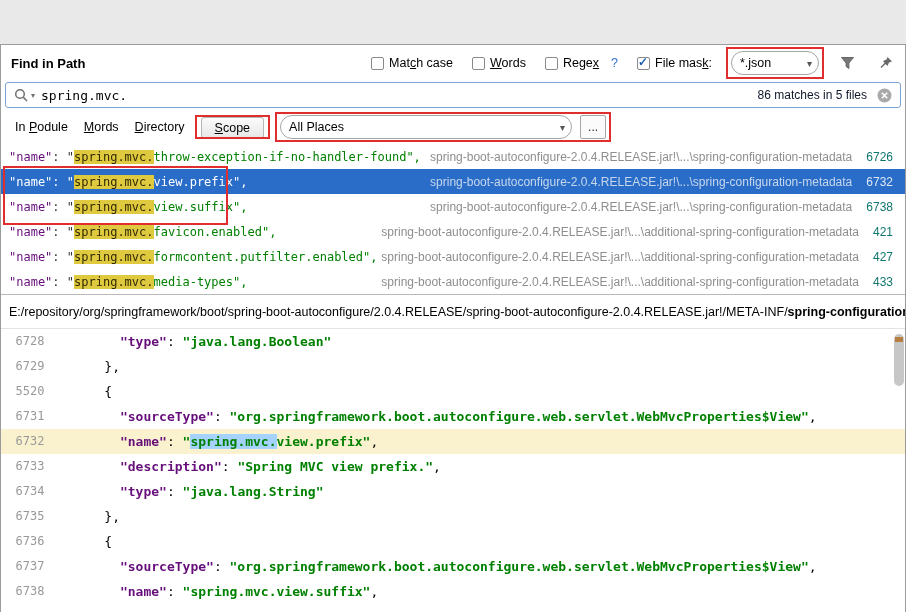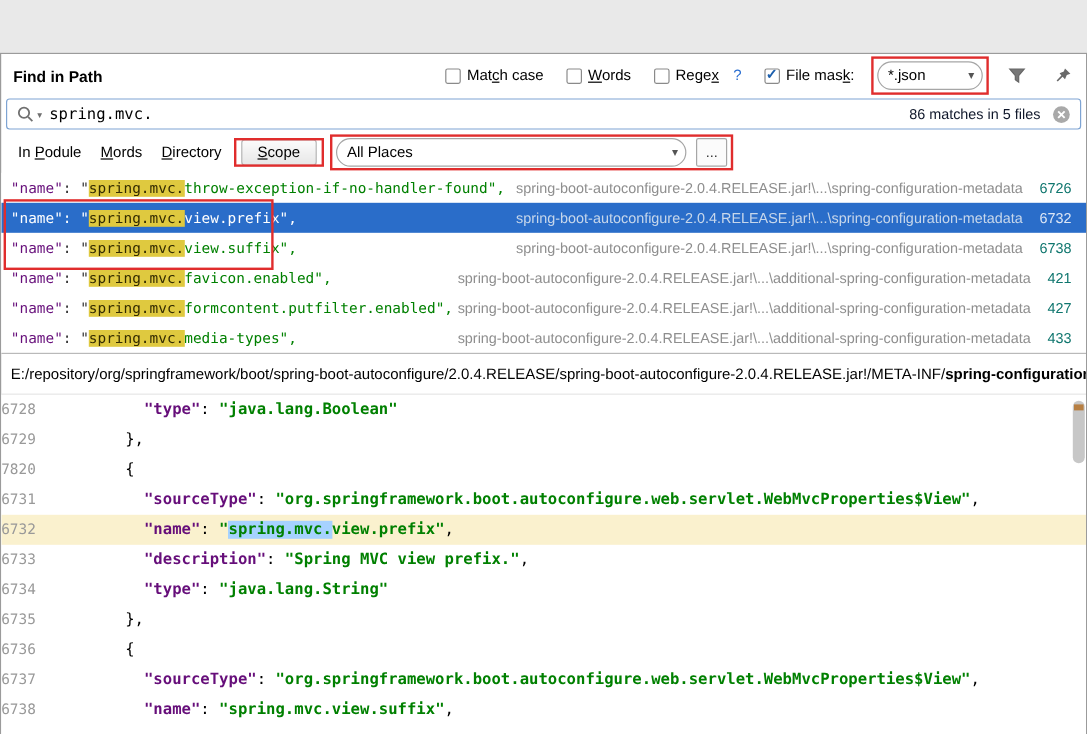--- a/index.html
+++ b/index.html
@@ -57,21 +57,21 @@
   .anno-results{left:2px;top:121px;width:221px;height:55px;}
 
   
   .pvhdr{position:absolute;left:0;right:0;top:250px;height:34px;border-bottom:1px solid #e3e3e3;display:flex;align-items:center;padding:0 8px;font-size:12.5px;color:#000;white-space:nowrap;overflow:hidden;box-sizing:border-box;}
   .pvhdr b{font-weight:bold;}
 
   
   .editor{position:absolute;left:0;right:0;top:284px;bottom:30px;overflow:hidden;background:#fff;}
   .eline{display:flex;height:25px;line-height:25px;white-space:pre;font-family:"DejaVu Sans Mono",monospace;font-size:13px;}
   .eline.ehl{background:#faf1ce;}
-  .lnum{width:72px;flex:none;text-align:left;padding-right:14px;color:#999;font-size:12px;box-sizing:border-box;}
+  .lnum{width:72px;flex:none;text-align:center;padding-right:14px;color:#999;font-size:12px;box-sizing:border-box;}
   .ecode{white-space:pre;}
   .ck{color:#660e7a;font-weight:bold;}
   .cs{color:#008000;font-weight:bold;}
   .cp{color:#000;}
   .csel{background:#a6d2ff;color:#008000;font-weight:bold;}
   .vthumb{position:absolute;right:1px;top:289px;width:10px;height:52px;background:rgba(80,80,80,0.32);border-radius:5px;z-index:3;}
   .stripe-mark{position:absolute;right:2px;top:292px;width:8px;height:5px;background:#e8953c;z-index:2;}
 
   
   .footer{position:absolute;left:0;right:0;bottom:0;height:30px;background:#f2f2f2;border-top:1px solid #d5d5d5;box-sizing:border-box;}
@@ -207,21 +207,21 @@
   <div class="anno anno-results"></div>
 
   <div class="pvhdr">
     <span>E:/repository/org/springframework/boot/spring-boot-autoconfigure/2.0.4.RELEASE/spring-boot-autoconfigure-2.0.4.RELEASE.jar!/META-INF/</span>
       <b>spring-configuration-metadata</b>
   </div>
 
   <div class="editor" id="editor-lines">
       <div class="eline"><span class="lnum">6728</span><span class="ecode"><span class="cw">      </span><span class="ck">"type"</span><span class="cp">: </span><span class="cs">"java.lang.Boolean"</span></span></div>
       <div class="eline"><span class="lnum">6729</span><span class="ecode"><span class="cw">    </span><span class="cp">},</span></span></div>
-      <div class="eline"><span class="lnum">7820</span><span class="ecode"><span class="cw">    </span><span class="cp">{</span></span></div>
+      <div class="eline"><span class="lnum">5520</span><span class="ecode"><span class="cw">    </span><span class="cp">{</span></span></div>
       <div class="eline"><span class="lnum">6731</span><span class="ecode"><span class="cw">      </span><span class="ck">"sourceType"</span><span class="cp">: </span><span class="cs">"org.springframework.boot.autoconfigure.web.servlet.WebMvcProperties$View"</span><span class="cp">,</span></span></div>
       <div class="eline ehl"><span class="lnum">6732</span><span class="ecode"><span class="cw">      </span><span class="ck">"name"</span><span class="cp">: </span><span class="cs">"</span><span class="csel">spring.mvc.</span><span class="cs">view.prefix"</span><span class="cp">,</span></span></div>
       <div class="eline"><span class="lnum">6733</span><span class="ecode"><span class="cw">      </span><span class="ck">"description"</span><span class="cp">: </span><span class="cs">"Spring MVC view prefix."</span><span class="cp">,</span></span></div>
       <div class="eline"><span class="lnum">6734</span><span class="ecode"><span class="cw">      </span><span class="ck">"type"</span><span class="cp">: </span><span class="cs">"java.lang.String"</span></span></div>
       <div class="eline"><span class="lnum">6735</span><span class="ecode"><span class="cw">    </span><span class="cp">},</span></span></div>
       <div class="eline"><span class="lnum">6736</span><span class="ecode"><span class="cw">    </span><span class="cp">{</span></span></div>
       <div class="eline"><span class="lnum">6737</span><span class="ecode"><span class="cw">      </span><span class="ck">"sourceType"</span><span class="cp">: </span><span class="cs">"org.springframework.boot.autoconfigure.web.servlet.WebMvcProperties$View"</span><span class="cp">,</span></span></div>
       <div class="eline"><span class="lnum">6738</span><span class="ecode"><span class="cw">      </span><span class="ck">"name"</span><span class="cp">: </span><span class="cs">"spring.mvc.view.suffix"</span><span class="cp">,</span></span></div>
     </div>
   <div class="stripe-mark"></div>

